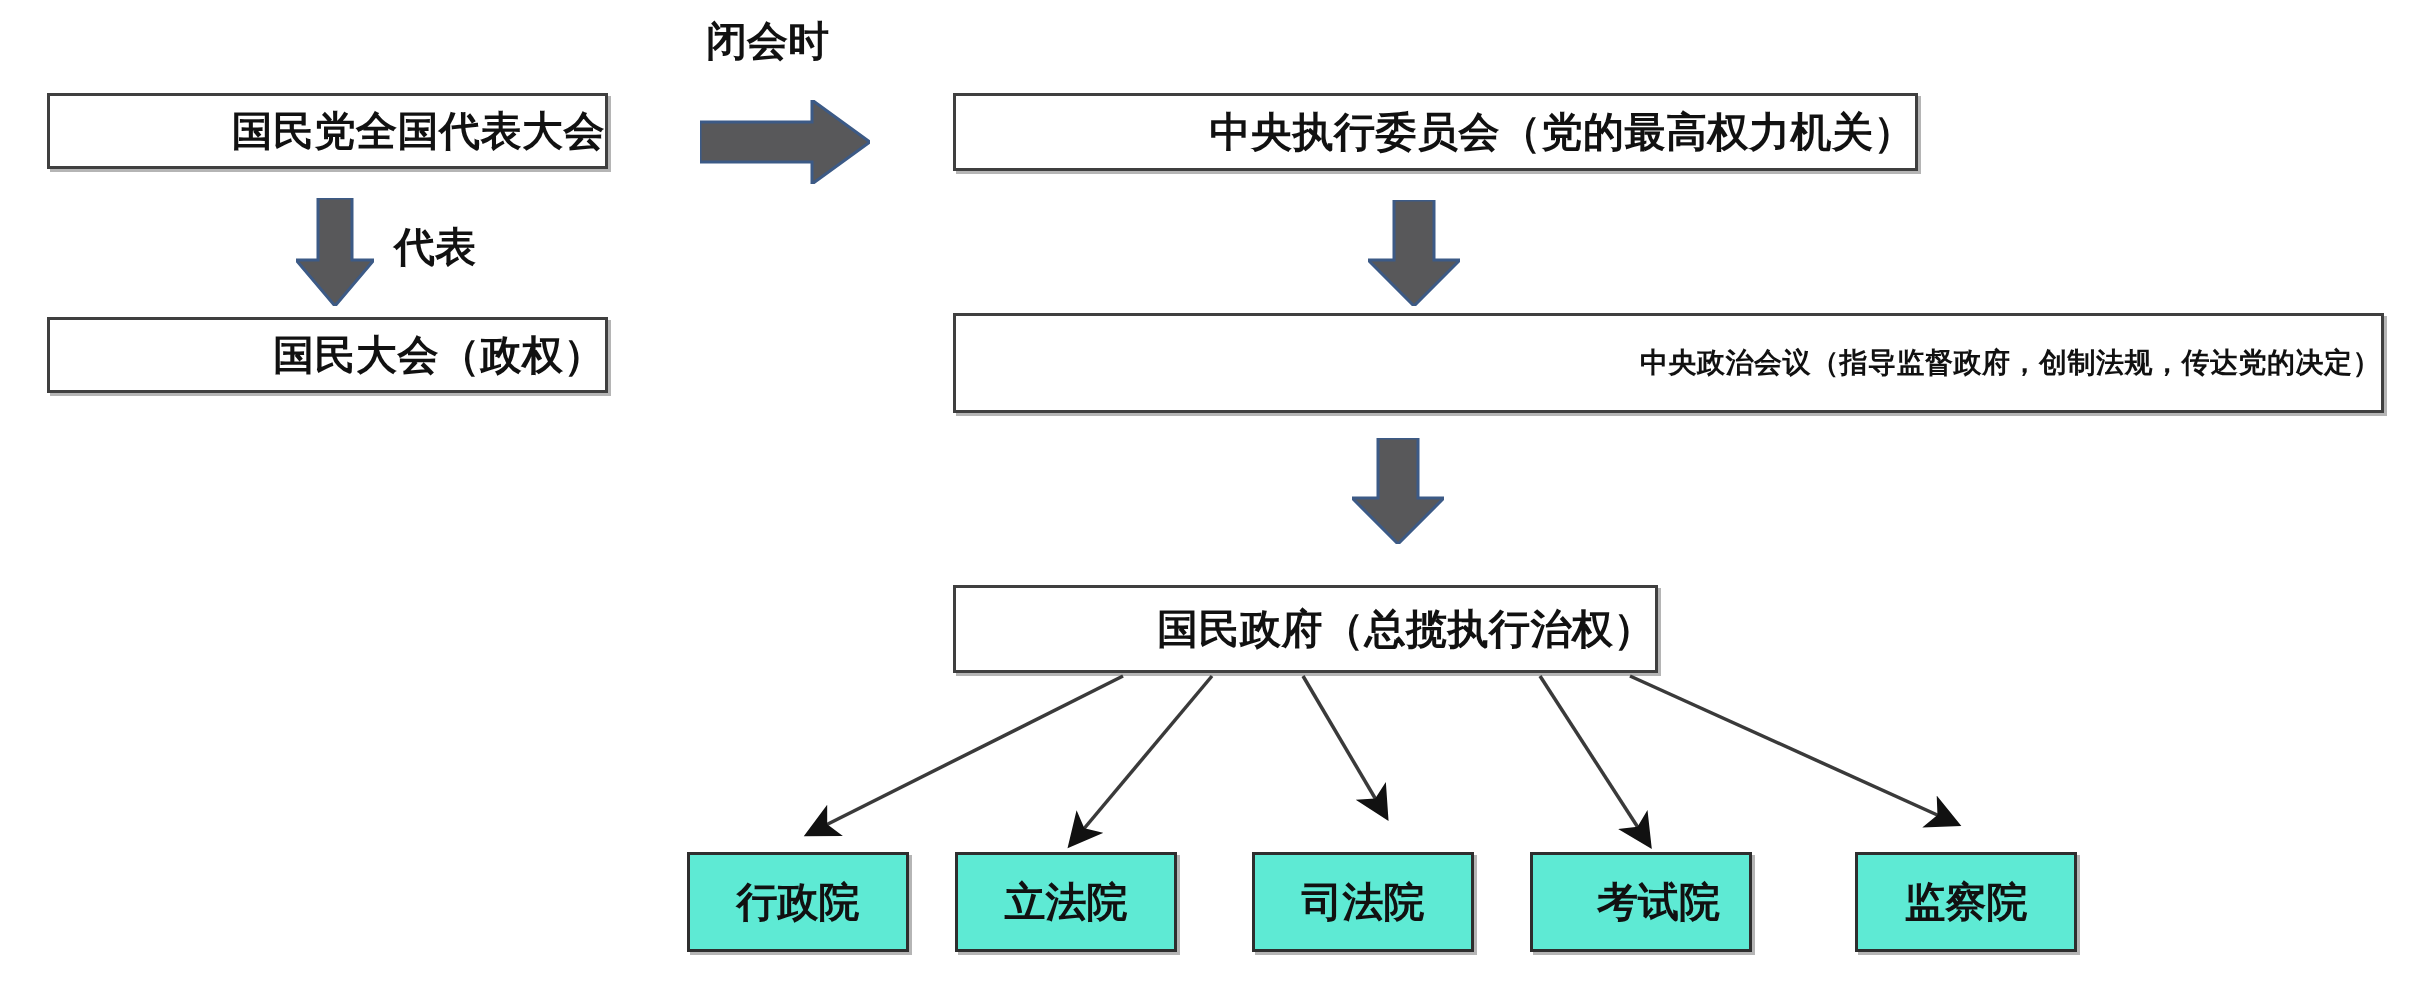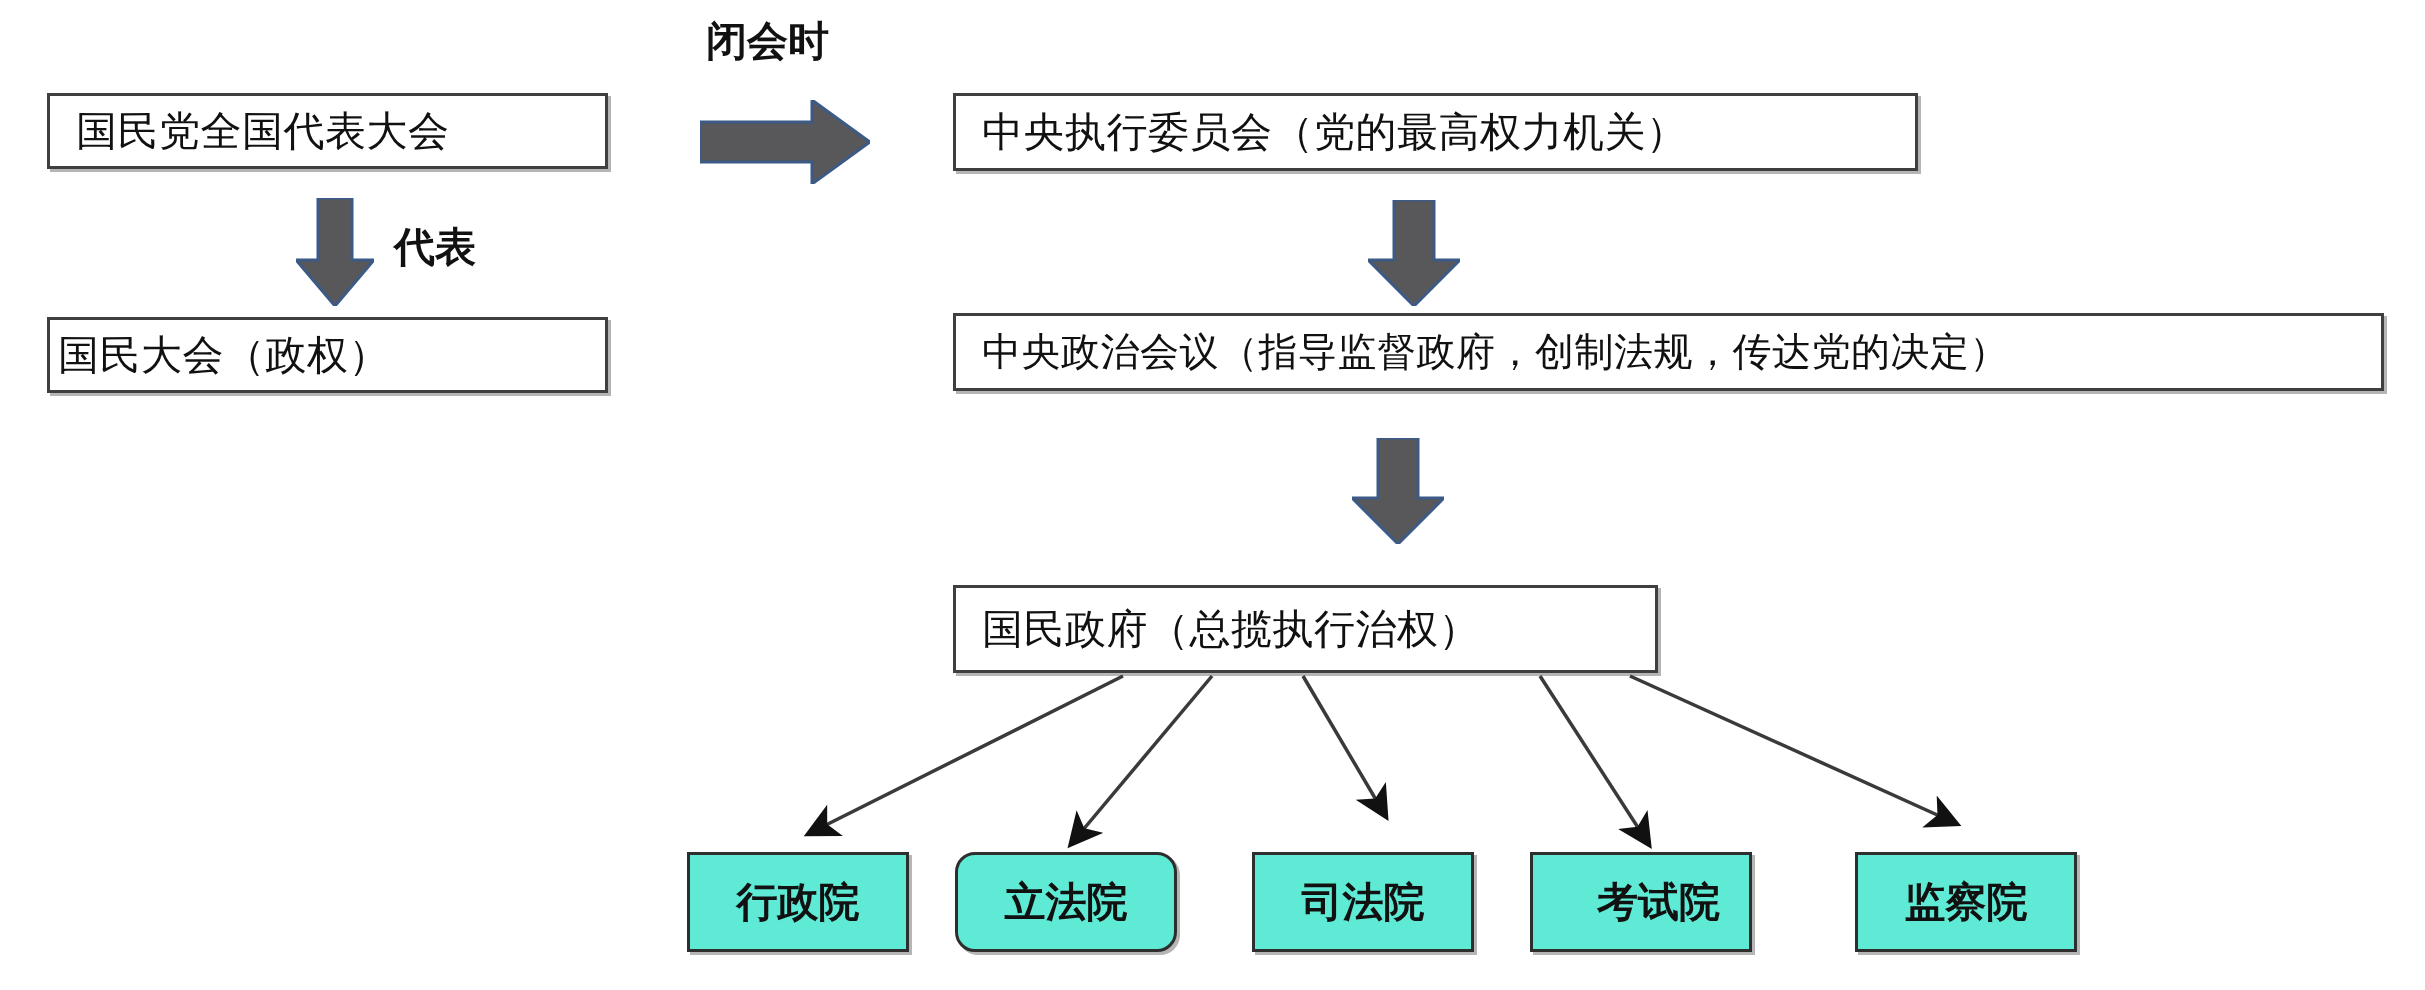--- a/index.html
+++ b/index.html
@@ -18,54 +18,55 @@
     overflow: hidden;
   }
   .node {
     position: absolute;
     box-sizing: border-box;
     background: #ffffff;
     border: 3px solid #3f3f3f;
     display: flex;
     align-items: center;
     color: #111111;
-    font-weight: 400;
+    font-weight: 700;
     white-space: nowrap;
     letter-spacing: 0.5px;
     box-shadow: 3px 3px 0 rgba(120,120,120,0.55);
+    text-align: right;
   }
   .node .label {
     display: block;
     width: 100%;
   }
   .node.left-pad { padding-left: 26px; }
 
   
   #node-kmt-congress   { left: 47px;   top: 93px;  width: 561px;  height: 76px;  font-size: 41px; }
   #node-national-assembly { left: 47px; top: 317px; width: 561px; height: 76px;  font-size: 41px; padding-left: 8px; }
   #node-cec            { left: 953px;  top: 93px;  width: 965px;  height: 78px;  font-size: 41px; }
-  #node-central-political { left: 953px; top: 313px; width: 1431px; height: 78px; font-size: 39px; }
+  #node-central-political { left: 953px; top: 313px; width: 1431px; height: 100px; font-size: 28px; }
   #node-national-gov   { left: 953px;  top: 585px; width: 705px;  height: 88px;  font-size: 41px; }
 
   .yuan {
     position: absolute;
     box-sizing: border-box;
     background: #5eead4;
     border: 3px solid #2e2e2e;
     display: flex;
     align-items: center;
     justify-content: center;
     font-size: 41px;
     font-weight: 700;
     color: #111111;
     white-space: nowrap;
     box-shadow: 3px 3px 0 rgba(120,120,120,0.55);
   }
   #yuan-0 { left: 687px;  top: 852px; width: 222px; height: 100px; }
-  #yuan-1 { left: 955px;  top: 852px; width: 222px; height: 100px; border-radius: 20px; }
+  #yuan-1 { left: 955px;  top: 852px; width: 222px; height: 100px; }
   #yuan-2 { left: 1252px; top: 852px; width: 222px; height: 100px; }
   #yuan-3 { left: 1530px; top: 852px; width: 222px; height: 100px; padding-left: 35px; }
   #yuan-4 { left: 1855px; top: 852px; width: 222px; height: 100px; }
 
   
   .block-arrow {
     position: absolute;
   }
   #arrow-congress-to-cec { left: 700px; top: 100px; width: 170px; height: 84px; }
   #arrow-congress-to-assembly { left: 296px; top: 198px; width: 78px; height: 108px; }

